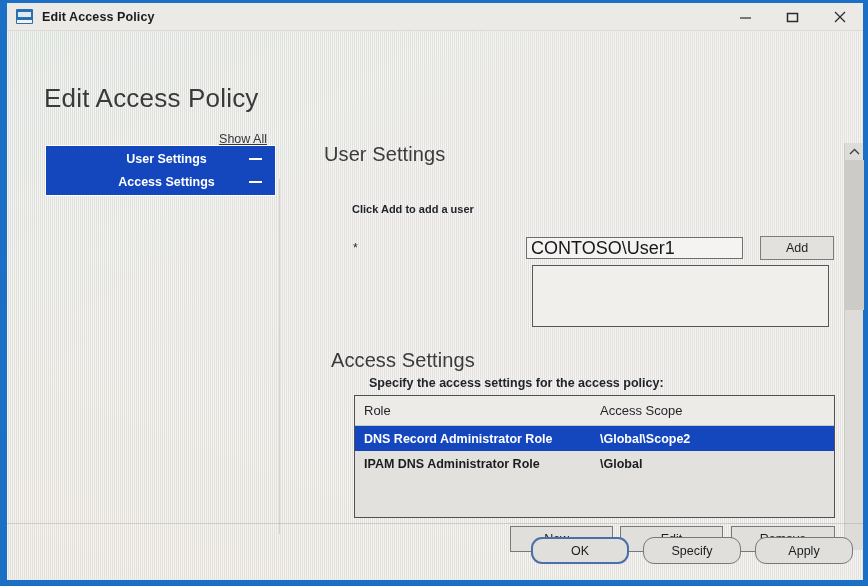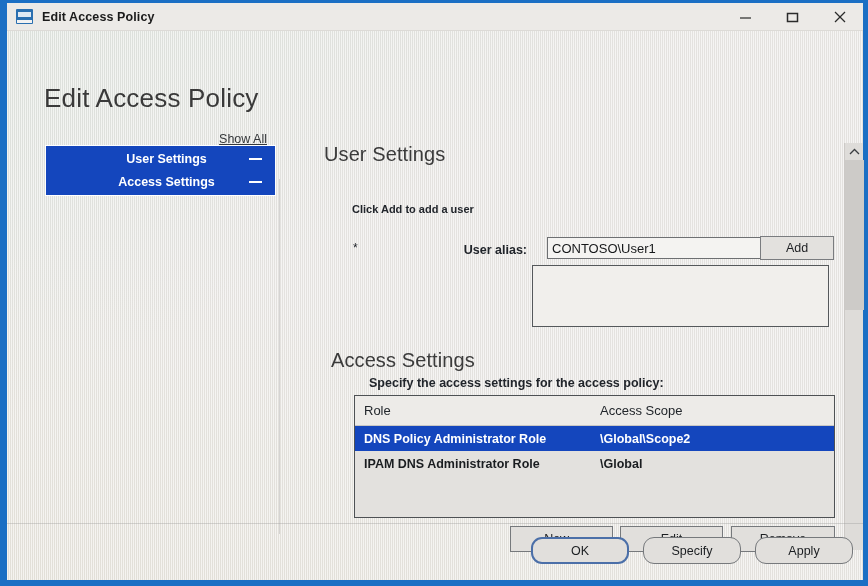--- a/index.html
+++ b/index.html
@@ -177,26 +177,26 @@
     font-weight: bold;
     color: #21252b;
     text-align: right;
   }
   #alias-label { left: 30px; top: 108px; width: 190px; }
   #desc-label  { left: 30px; top: 140px; width: 190px; }
   #alias-req   { position: absolute; left: 46px; top: 106px; font-size: 12px; color: #21252b; }
 
   #alias-input {
     position: absolute;
-    left: 240px; top: 102px;
+    left: 219px; top: 102px;
     width: 217px; height: 22px;
     background: #f4f3f1;
     border: 1px solid #6d6f72;
     font-family: "Liberation Sans", sans-serif;
-    font-size: 13px;
+    font-size: 18px;
     color: #16181a;
     padding: 0 4px;
   }
   #add-button {
     position: absolute;
     left: 453px; top: 101px;
     width: 74px; height: 24px;
     background: #e3e1de;
     border: 1px solid #7a7c7f;
     font-family: "Liberation Sans", sans-serif;
@@ -361,36 +361,35 @@
 
     <div id="nav-divider"></div>
 
     <div id="pane">
 
       <div id="user-settings-title" class="section-title">User Settings</div>
 
       <div id="hint-text">Click Add to add a user</div>
 
       <span id="alias-req">*</span>
-      <div id="alias-label" class="field-label">User alias:</div>
       <input id="alias-input" type="text" value="CONTOSO\User1" style="">
       <button id="add-button">Add</button>
 
       <textarea id="desc-input" placeholder="" style=""></textarea>
 
       <div id="access-settings-title" class="section-title">Access Settings</div>
       <div id="specify-text">Specify the access settings for the access policy:</div>
 
       <div id="table">
         <div class="thead">
           <div class="th col-role">Role</div>
           <div class="th col-scope">Access Scope</div>
         </div>
         <div class="trow selected">
-          <div class="td col-role">DNS Policy Administrator Role</div>
+          <div class="td col-role">DNS Record Administrator Role</div>
           <div class="td col-scope">\Global\Scope2</div>
         </div>
         <div class="trow">
           <div class="td col-role">IPAM DNS Administrator Role</div>
           <div class="td col-scope">\Global</div>
         </div>
       </div>
 
       <button id="btn-new" class="btn">New...</button>
       <button id="btn-edit" class="btn">Edit</button>

